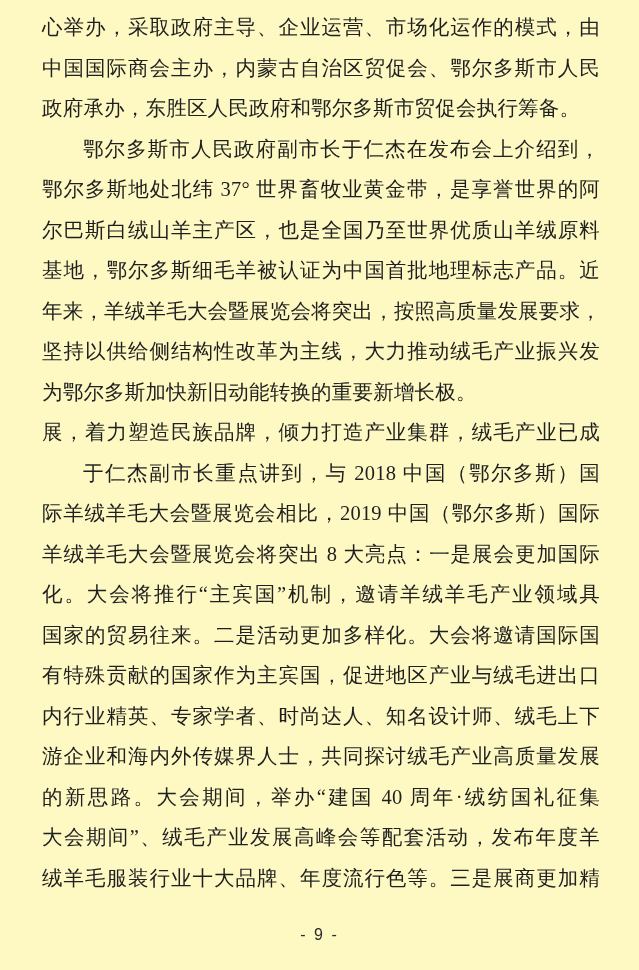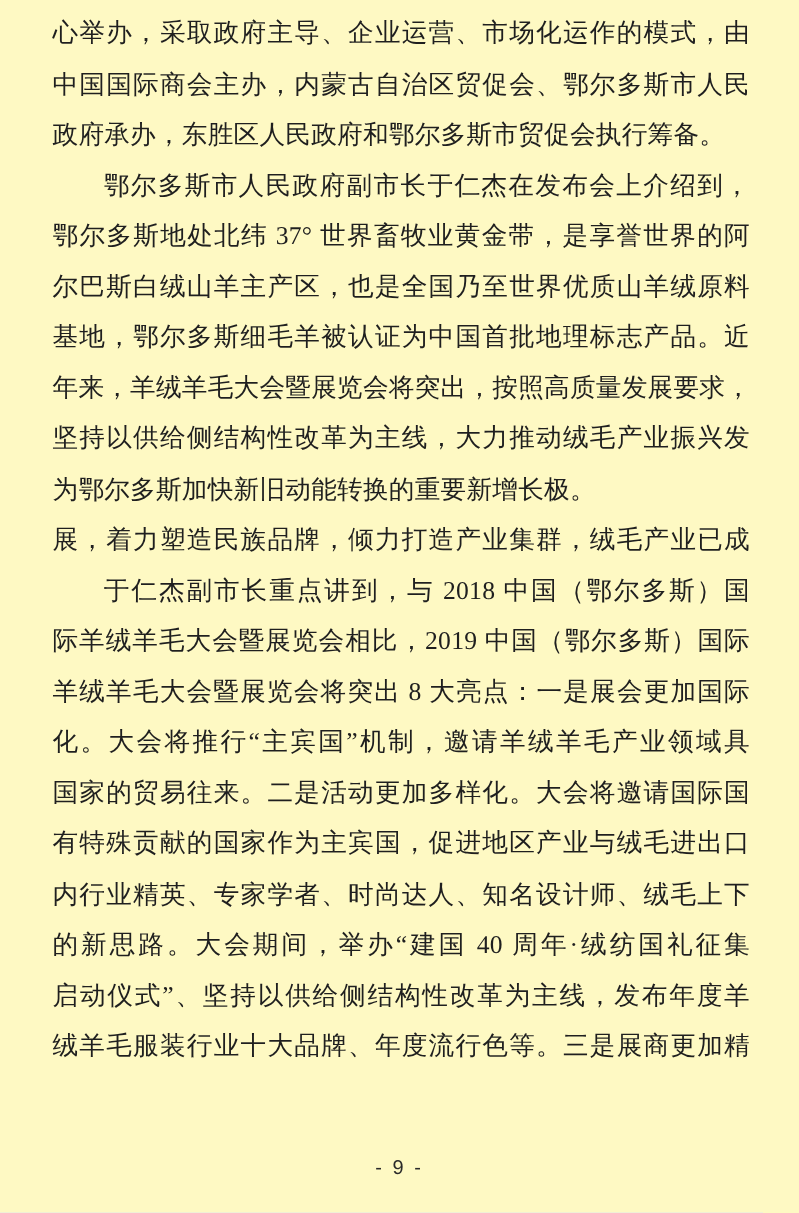--- a/index.html
+++ b/index.html
@@ -81,21 +81,22 @@
         <div class="line">展，着力塑造民族品牌，倾力打造产业集群，绒毛产业已成</div>
       </div>
       <div class="paragraph">
         <div class="line indent">于仁杰副市长重点讲到，与 2018 中国（鄂尔多斯）国</div>
         <div class="line">际羊绒羊毛大会暨展览会相比，2019 中国（鄂尔多斯）国际</div>
         <div class="line">羊绒羊毛大会暨展览会将突出 8 大亮点：一是展会更加国际</div>
         <div class="line">化。大会将推行“主宾国”机制，邀请羊绒羊毛产业领域具</div>
         <div class="line">国家的贸易往来。二是活动更加多样化。大会将邀请国际国</div>
         <div class="line">有特殊贡献的国家作为主宾国，促进地区产业与绒毛进出口</div>
         <div class="line">内行业精英、专家学者、时尚达人、知名设计师、绒毛上下</div>
+        <div class="line">游企业和海内外传媒界人士，共同探讨绒毛产业高质量发展</div>
         <div class="line">的新思路。大会期间，举办“建国 40 周年·绒纺国礼征集</div>
-        <div class="line">启动仪式”、坚持以供给侧结构性改革为主线，发布年度羊</div>
+        <div class="line">大会期间”、绒毛产业发展高峰会等配套活动，发布年度羊</div>
         <div class="line">绒羊毛服装行业十大品牌、年度流行色等。三是展商更加精</div>
       </div>
     </div>
   <div class="footer">
     <span class="pagenum">- 9 -</span>
   </div>
 </div>
 
 </body></html>

